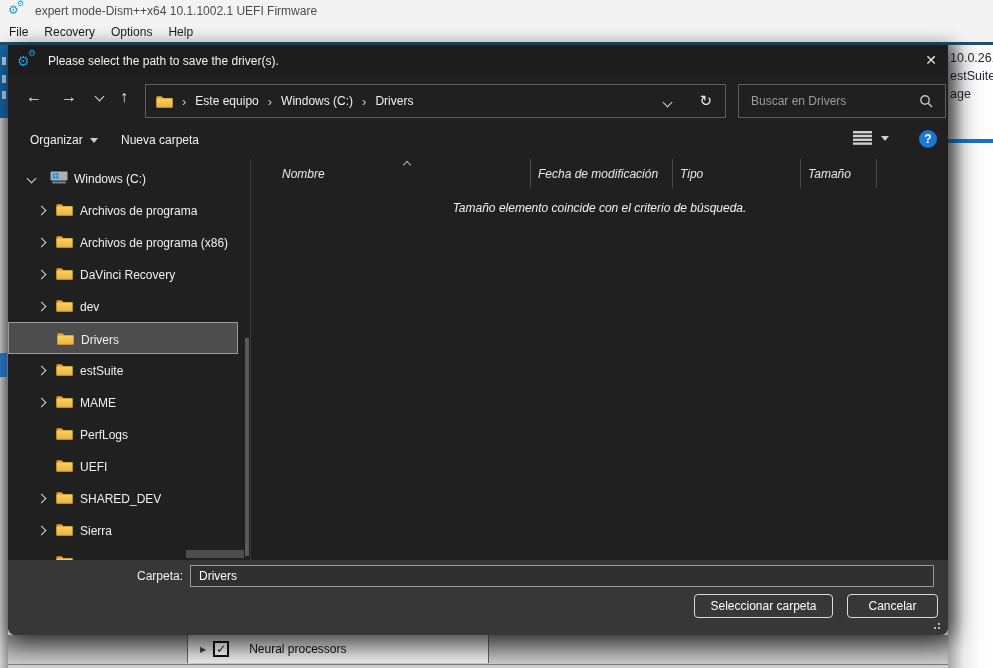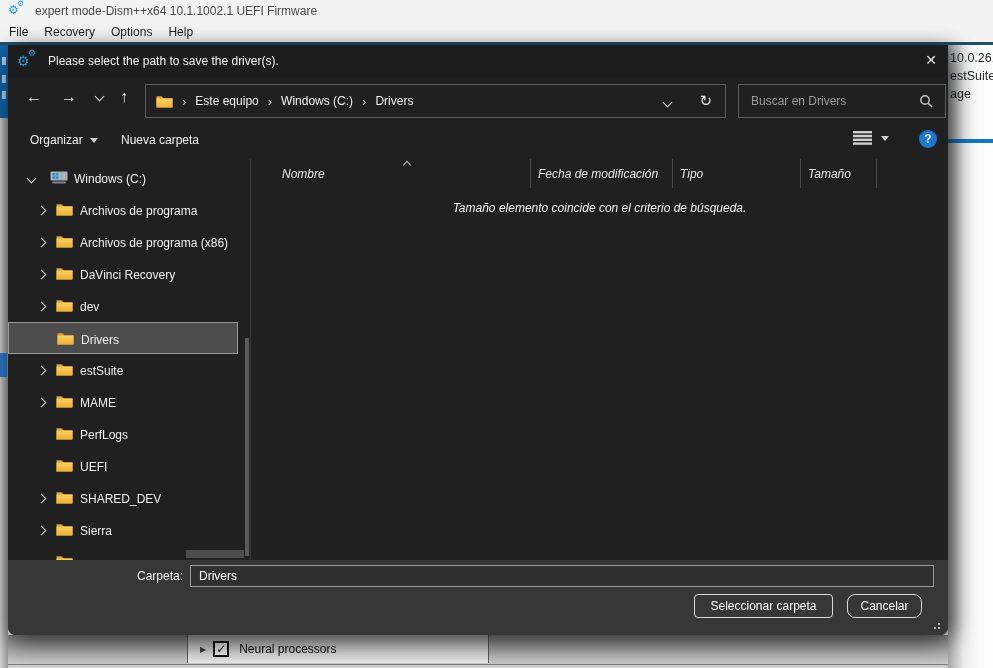--- a/index.html
+++ b/index.html
@@ -33,21 +33,21 @@
   .bottom-strip{position:absolute;left:8px;top:635px;width:940px;height:33px;
                 background:linear-gradient(180deg,#8f8f8f,#d4d4d4);}
   .bottom-line{position:absolute;left:0;top:29px;width:100%;height:1px;background:rgba(50,50,50,.5);}
   .np-cell{position:absolute;left:179px;top:0;width:300px;height:28px;
            border-left:1px solid #5e5e5e;border-right:1px solid #5e5e5e;
            background:linear-gradient(180deg,#bfbfbf,#ececec);display:flex;align-items:center;}
   .np-expander{color:#3c3c3c;font-size:8px;margin-left:12px;}
   .np-checkbox{width:12px;height:12px;border:2px solid #111;margin-left:7px;background:#efefef;
                display:flex;align-items:center;justify-content:center;}
   .np-check{font-size:12px;color:#111;font-weight:bold;line-height:10px;}
-  .np-label{font-size:12px;color:#0e0e0e;margin-left:10px;white-space:nowrap;}
+  .np-label{font-size:12px;color:#0e0e0e;margin-left:20px;white-space:nowrap;}
 
   
   .dialog{position:absolute;left:8px;top:45px;width:940px;height:590px;background:#202020;
           border-radius:0 0 8px 8px;overflow:hidden;
           box-shadow:0 10px 24px rgba(0,0,0,.5),8px 0 18px rgba(0,0,0,.32);}
   .dlg-titlebar{position:absolute;left:0;top:0;width:100%;height:32px;background:#1d1d1d;
                 display:flex;align-items:center;}
   .dlglogo{position:relative;width:24px;height:18px;margin-left:9px;flex:0 0 auto;}
   .dlglogo .g1{position:absolute;left:0;top:2px;font-size:14px;color:#1e9ae0;line-height:14px;}
   .dlglogo .g2{position:absolute;left:11px;top:-3px;font-size:9px;color:#1e9ae0;line-height:9px;}
@@ -112,21 +112,21 @@
 
   .footer{position:absolute;left:0;top:515px;width:100%;height:75px;background:#373737;}
   .folder-label{position:absolute;left:129px;top:9px;color:#f0f0f0;font-size:12px;}
   .folder-input{position:absolute;left:182px;top:5px;width:744px;height:22px;box-sizing:border-box;
                 background:#303030;border:1px solid #9a9a9a;color:#fff;font-size:12px;
                 padding:0 8px;font-family:inherit;outline:none;}
   .btn{position:absolute;top:34px;height:24px;box-sizing:border-box;border:1px solid #d9d9d9;
        border-radius:4px;background:transparent;color:#fff;font-size:12px;
        display:flex;align-items:center;justify-content:center;font-family:inherit;}
   .btn-select{left:686px;width:139px;}
-  .btn-cancel{left:839px;width:75px;border-radius:8px;}
+  .btn-cancel{left:839px;width:91px;}
   .grip{position:absolute;right:7px;bottom:5px;width:10px;height:10px;}
   .grip::after{content:"";position:absolute;right:1px;bottom:1px;width:2px;height:2px;background:#b9b9b9;
                box-shadow:-4px 0 0 #b9b9b9,0 -4px 0 #b9b9b9;}
   .hiddendefs{position:absolute;width:0;height:0;overflow:hidden;}
 </style>
 </head>
 <body>
 
 <svg class="hiddendefs" aria-hidden="true">
   <defs>

